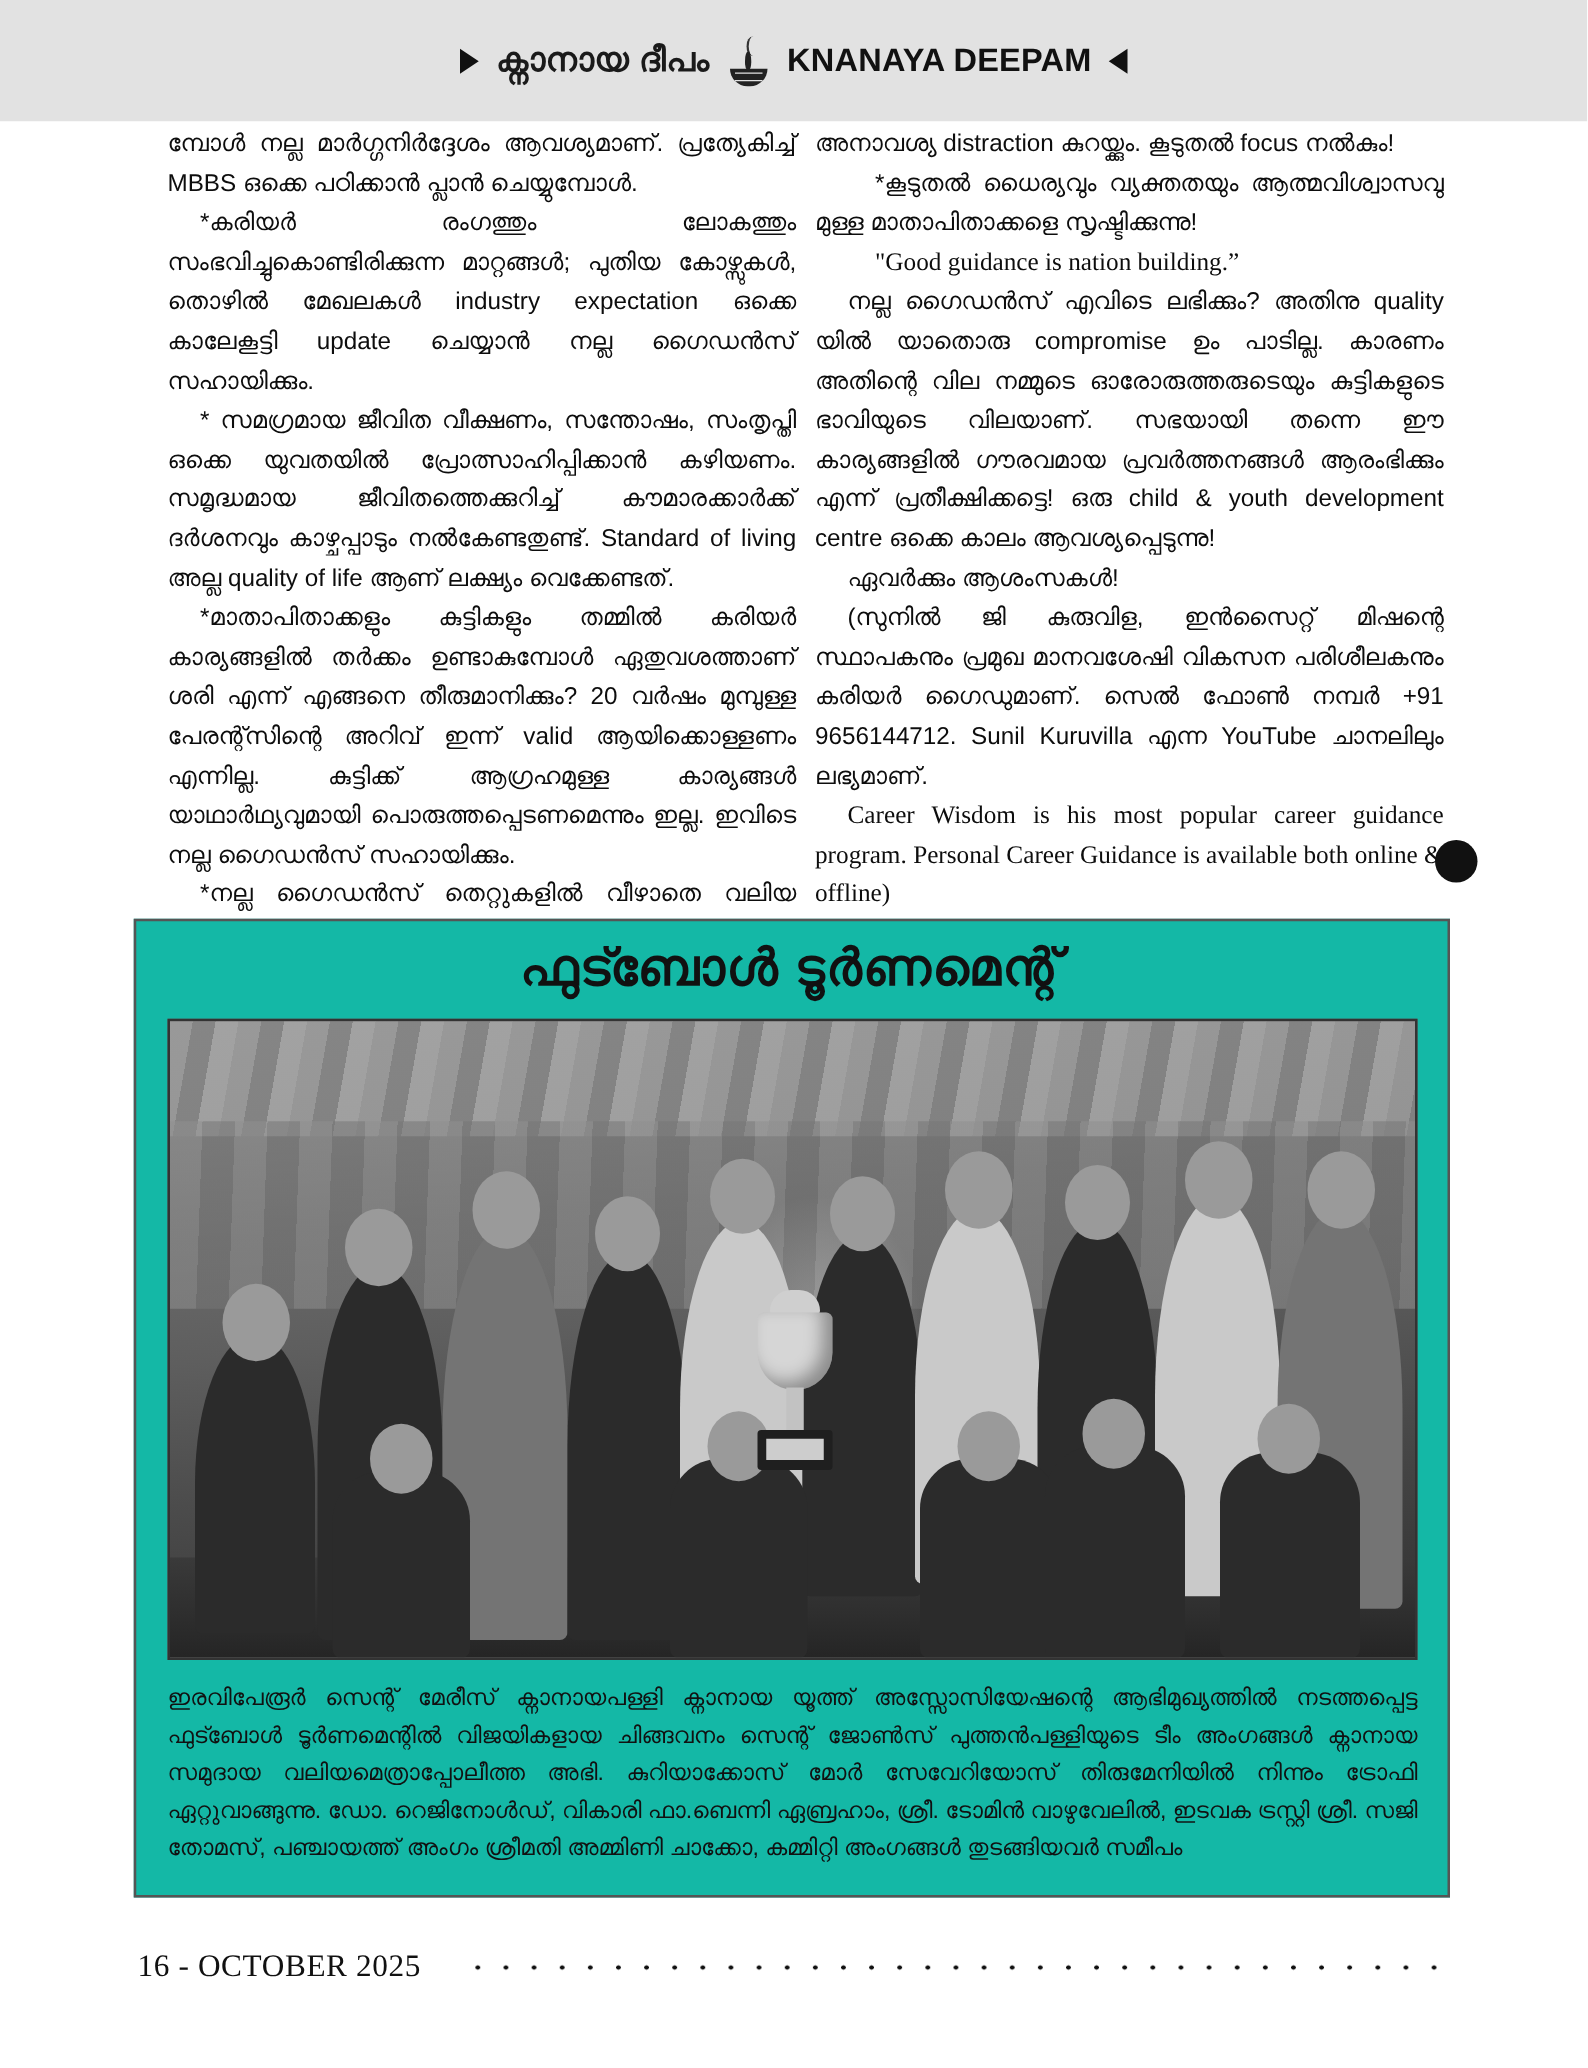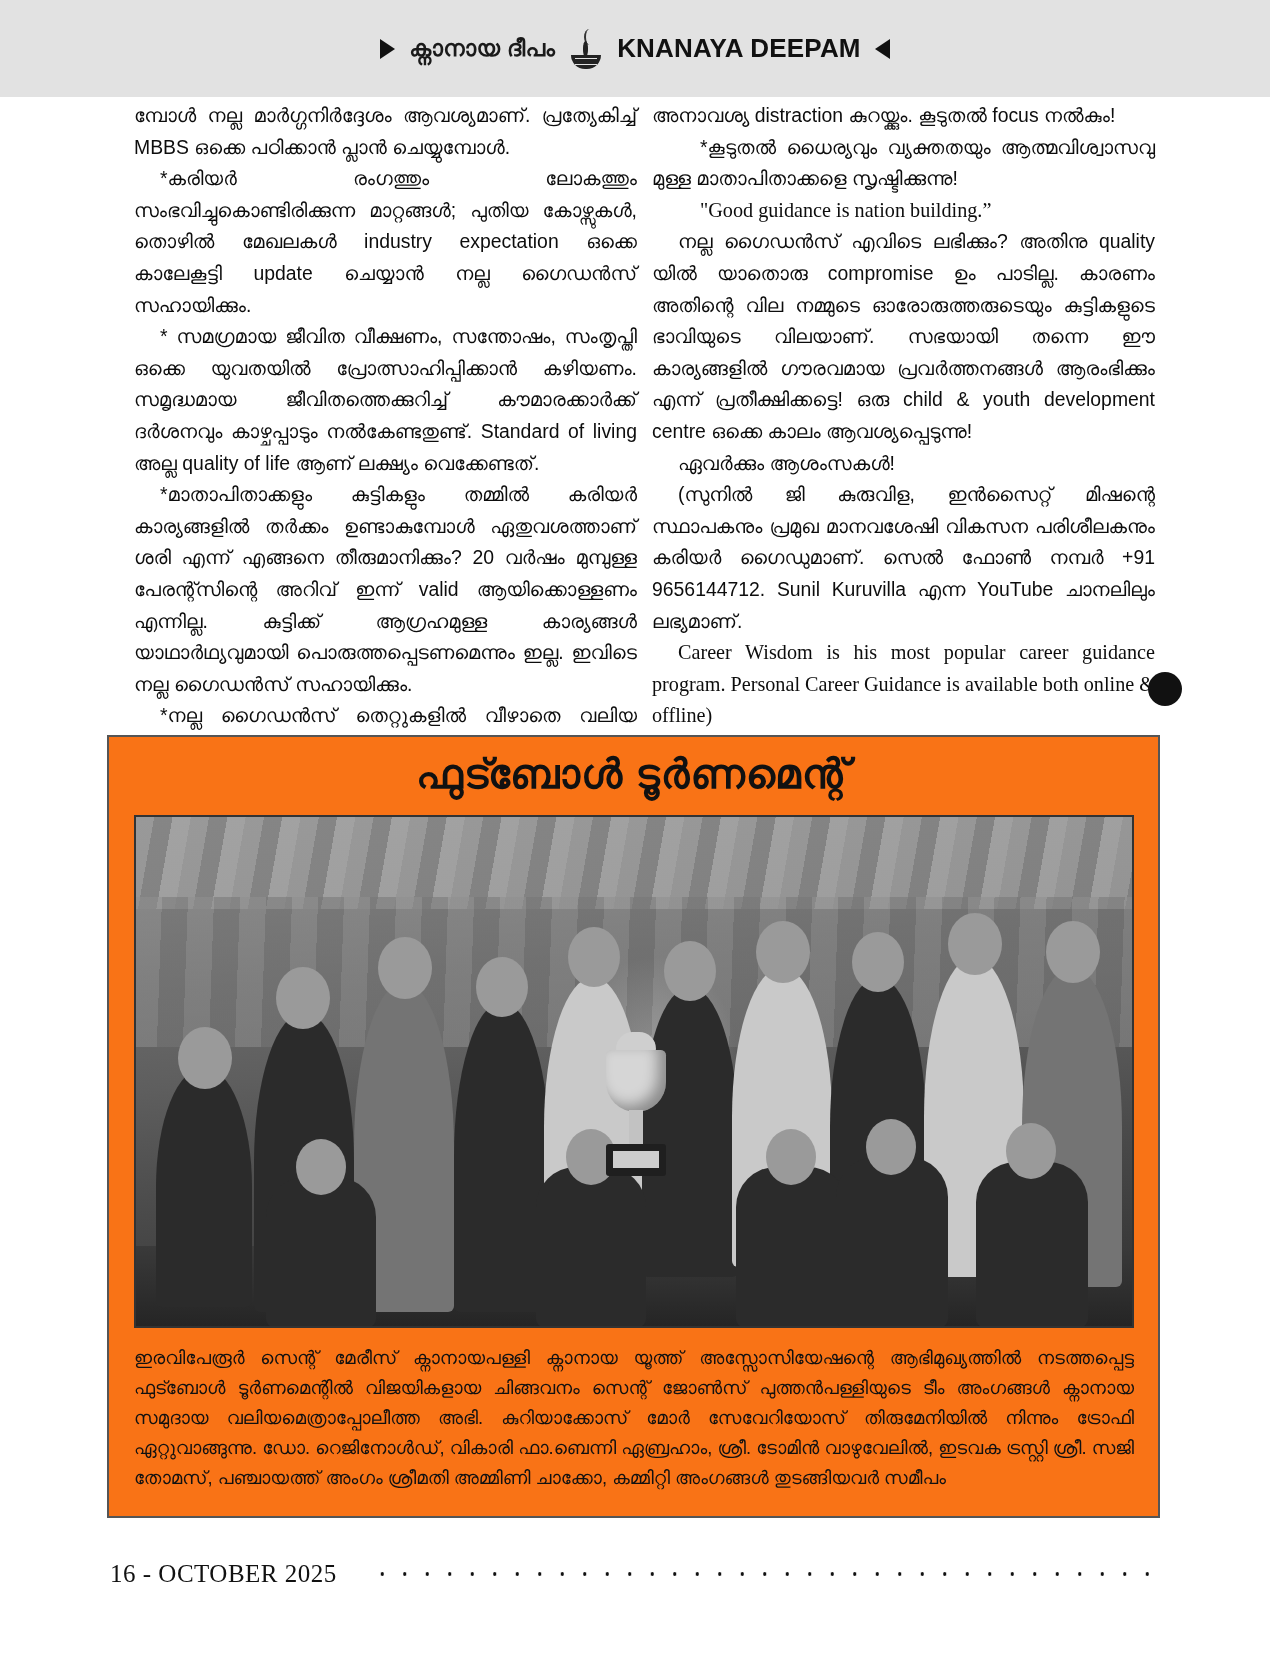--- a/index.html
+++ b/index.html
@@ -31,21 +31,21 @@
   }
   .masthead .tri {
     width: 0; height: 0;
     border-top: 10px solid transparent;
     border-bottom: 10px solid transparent;
   }
   .masthead .tri-left  { border-left: 15px solid #111; }
   .masthead .tri-right { border-right: 15px solid #111; }
   .mh-mal {
     font-family: "Liberation Sans", "DejaVu Sans", sans-serif;
-    font-size: 23px;
+    font-size: 27px;
     font-weight: 600;
     color: #1a1a1a;
     letter-spacing: .3px;
   }
   .mh-eng {
     font-family: "Liberation Sans", "DejaVu Sans", sans-serif;
     font-size: 26px;
     font-weight: 700;
     color: #111;
     letter-spacing: .2px;
@@ -129,21 +129,21 @@
   }
 
   
   .feature {
     position: absolute;
     left: 107px;
     top: 735px;
     width: 1053px;
     height: 783px;
     border: 2px solid #555;
-    background: #f97316;
+    background: #14b8a6;
     box-sizing: border-box;
   }
   .feature-title {
     position: absolute;
     left: 0; top: 14px;
     width: 100%;
     text-align: center;
     font-family: "Liberation Sans", "DejaVu Sans", sans-serif;
     font-size: 41px;
     font-weight: 700;

